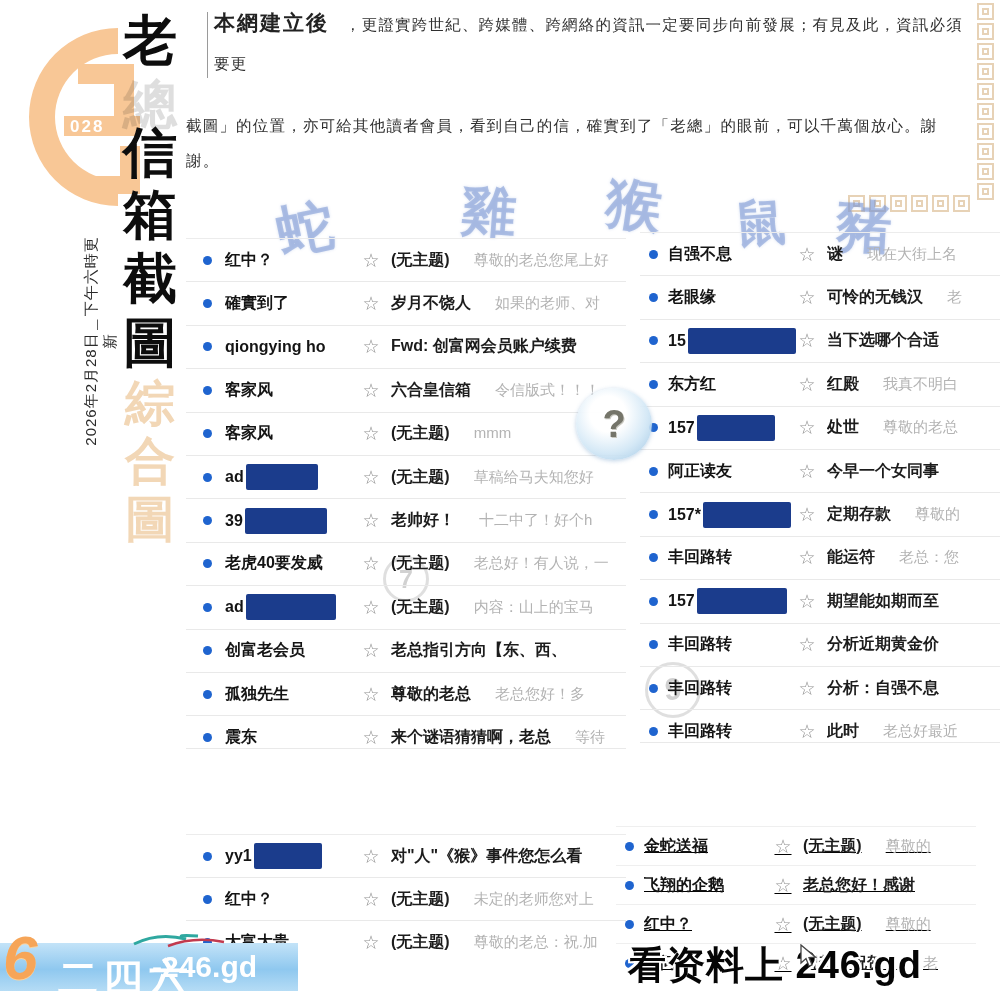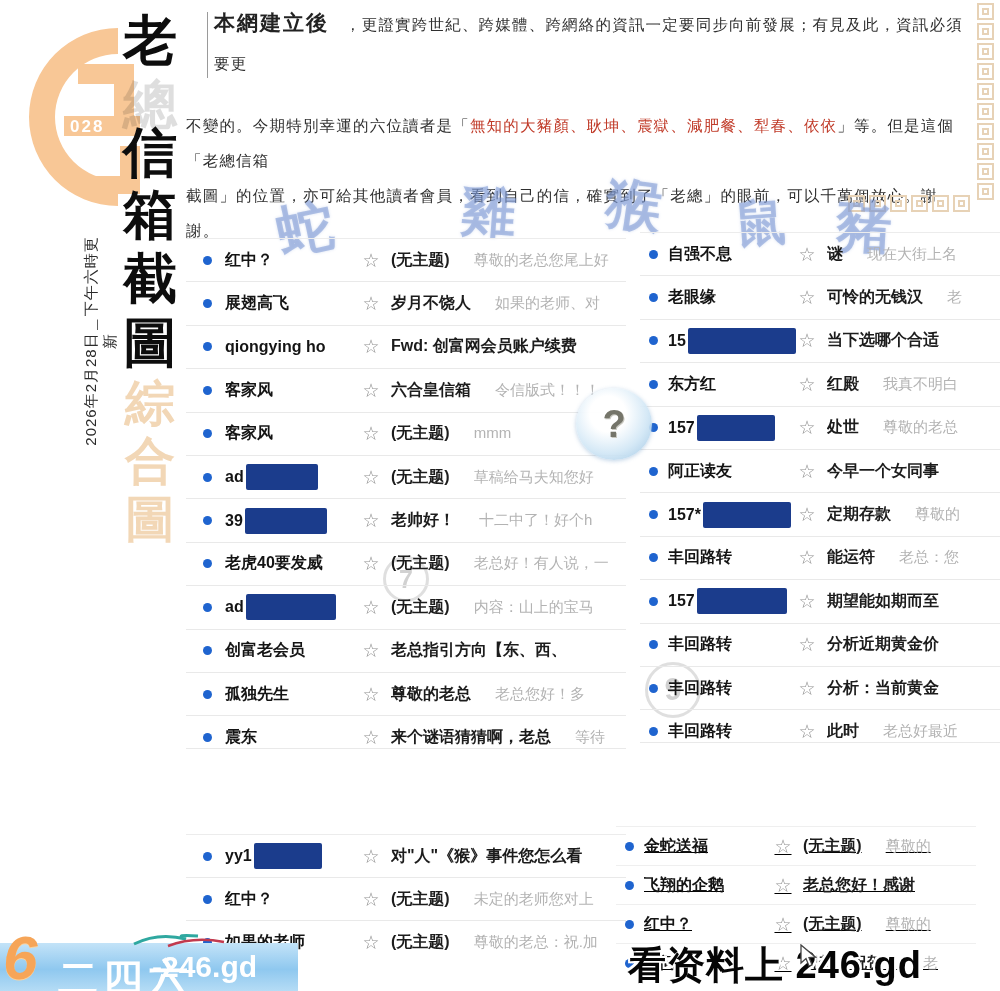--- a/index.html
+++ b/index.html
@@ -113,21 +113,20 @@
       <div class="tc orange" style="top: 494px; font-size: 50px;">圖</div>
     </div>
 
   <div class="date">2026年2月28日＿下午六時更新</div>
 
   <div class="vline"></div>
   <div class="intro">
     <div><span class="lead">本網建立後</span><span>，更證實跨世紀、跨媒體、跨網絡的資訊一定要同步向前發展；有見及此，資訊必須要更</span></div>
   </div>
   <div class="para2">
-    <div><span>不變的。今期特別幸運的六位讀者是「</span><span class="red">無知的大豬顏、耿坤、震獄、減肥餐、犁春、依依</span><span>」等。但是這個「老總信箱</span></div>
     <div><span>截圖」的位置，亦可給其他讀者會員，看到自己的信，確實到了「老總」的眼前，可以千萬個放心。謝謝。</span></div>
   </div>
 
   <div id="fret">
       <div class="fsq" style="left: 977px; top: 3px;">
         <i></i>
       </div>
       <div class="fsq" style="left: 977px; top: 23px;">
         <i></i>
       </div>
@@ -188,21 +187,21 @@
         <span class="dot"></span>
         <span class="sender">
           <span>红中？</span>
         </span>
         <span class="star">☆</span>
         <span class="subj">(无主题)<span class="snip">尊敬的老总您尾上好</span></span>
       </div>
       <div class="mrow">
         <span class="dot"></span>
         <span class="sender">
-          <span>展翅高飞</span>
+          <span>確實到了</span>
         </span>
         <span class="star">☆</span>
         <span class="subj">岁月不饶人<span class="snip">如果的老师、对</span></span>
       </div>
       <div class="mrow">
         <span class="dot"></span>
         <span class="sender">
           <span>qiongying ho</span>
         </span>
         <span class="star">☆</span>
@@ -368,21 +367,21 @@
         </span>
         <span class="star">☆</span>
         <span class="subj">分析近期黄金价</span>
       </div>
       <div class="mrow">
         <span class="dot"></span>
         <span class="sender">
           <span>丰回路转</span>
         </span>
         <span class="star">☆</span>
-        <span class="subj">分析：当前黄金</span>
+        <span class="subj">分析：自强不息</span>
       </div>
       <div class="mrow">
         <span class="dot"></span>
         <span class="sender">
           <span>丰回路转</span>
         </span>
         <span class="star">☆</span>
         <span class="subj">此时<span class="snip">老总好最近</span></span>
       </div>
     </div>
@@ -400,21 +399,21 @@
         <span class="dot"></span>
         <span class="sender">
           <span>红中？</span>
         </span>
         <span class="star">☆</span>
         <span class="subj">(无主题)<span class="snip">未定的老师您对上</span></span>
       </div>
       <div class="mrow">
         <span class="dot"></span>
         <span class="sender">
-          <span>如果的老师</span>
+          <span>大富大贵</span>
         </span>
         <span class="star">☆</span>
         <span class="subj">(无主题)<span class="snip">尊敬的老总：祝.加</span></span>
       </div>
     </div>
   <div id="mail-br" class="mailcol rc" style="left:616px;top:826px;width:360px;height:168px;text-decoration:underline;">
       <div class="mrow">
         <span class="dot"></span>
         <span class="sender">
           <span>金蛇送福</span>

